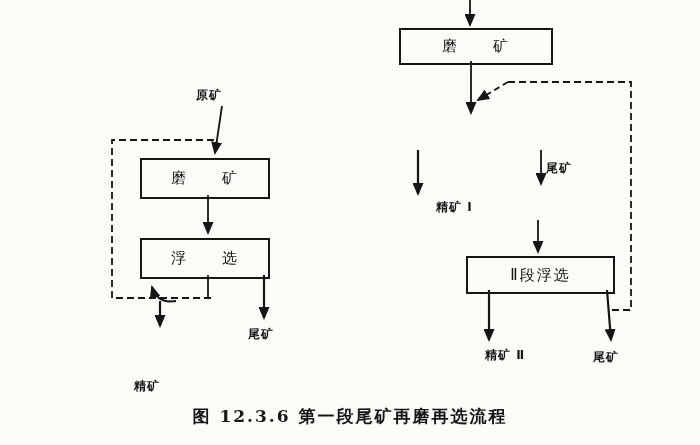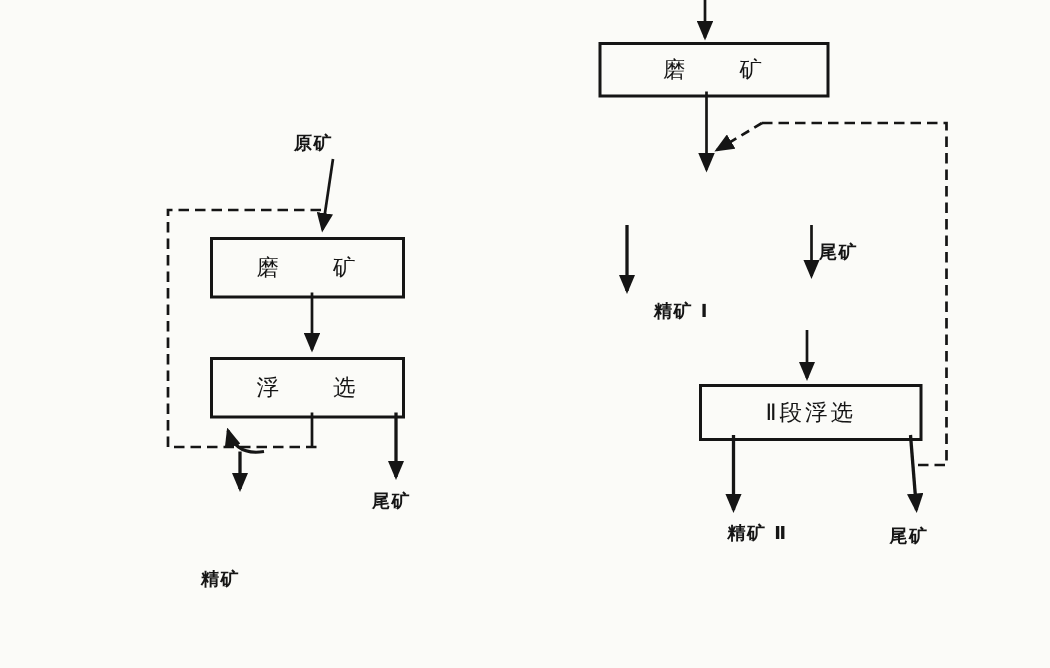--- a/index.html
+++ b/index.html
@@ -99,14 +99,15 @@
 
   <div class="lbl" style="left:546px;top:160px;">尾矿</div>
 
 
   <div class="box" style="left:466px;top:256px;width:145px;height:34px;">Ⅱ段浮选</div>
 
   <div class="lbl" style="left:485px;top:347px;">精矿 Ⅱ</div>
 
   <div class="lbl" style="left:593px;top:349px;">尾矿</div>
 
+  <div class="caption">图 12.3.6  第一段尾矿再磨再选流程</div>
 
 </div>
 
 </body></html>

